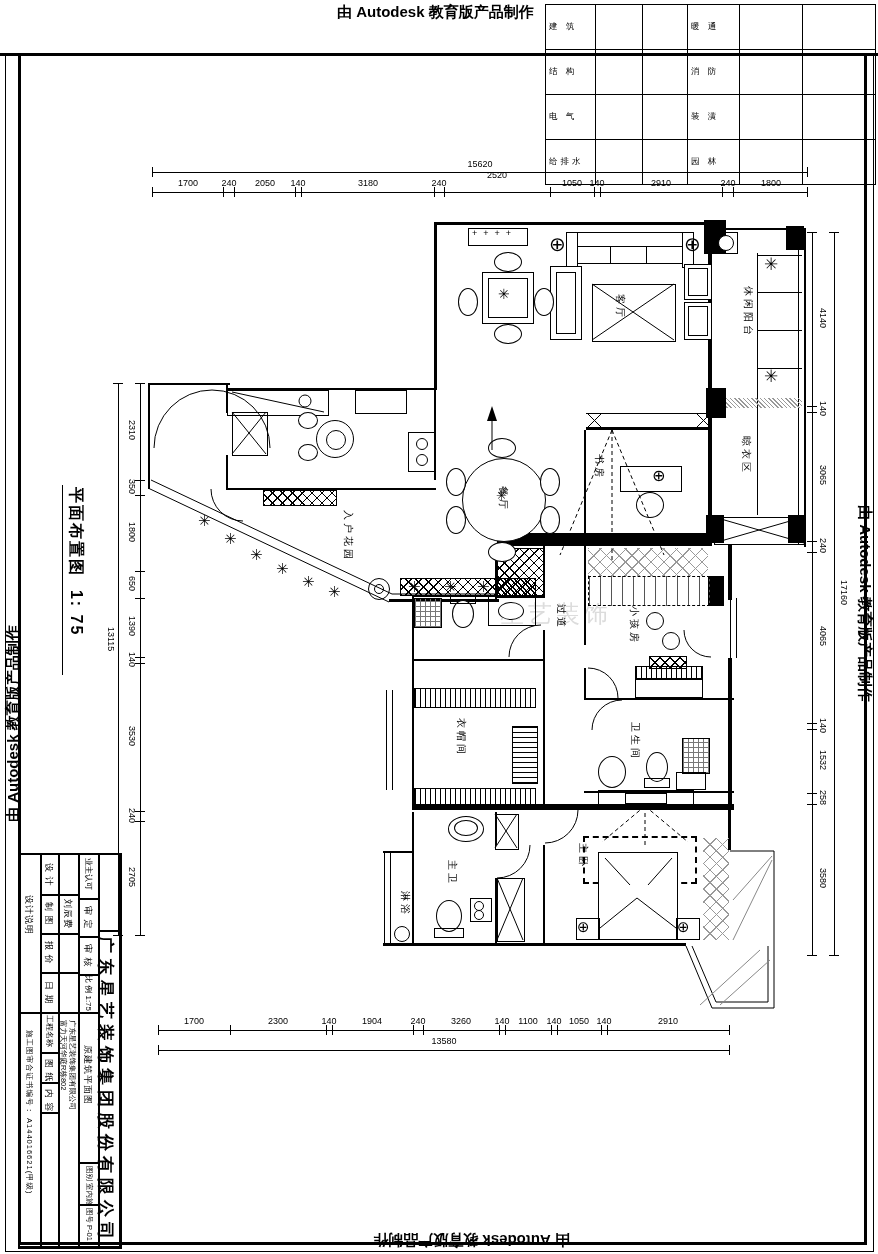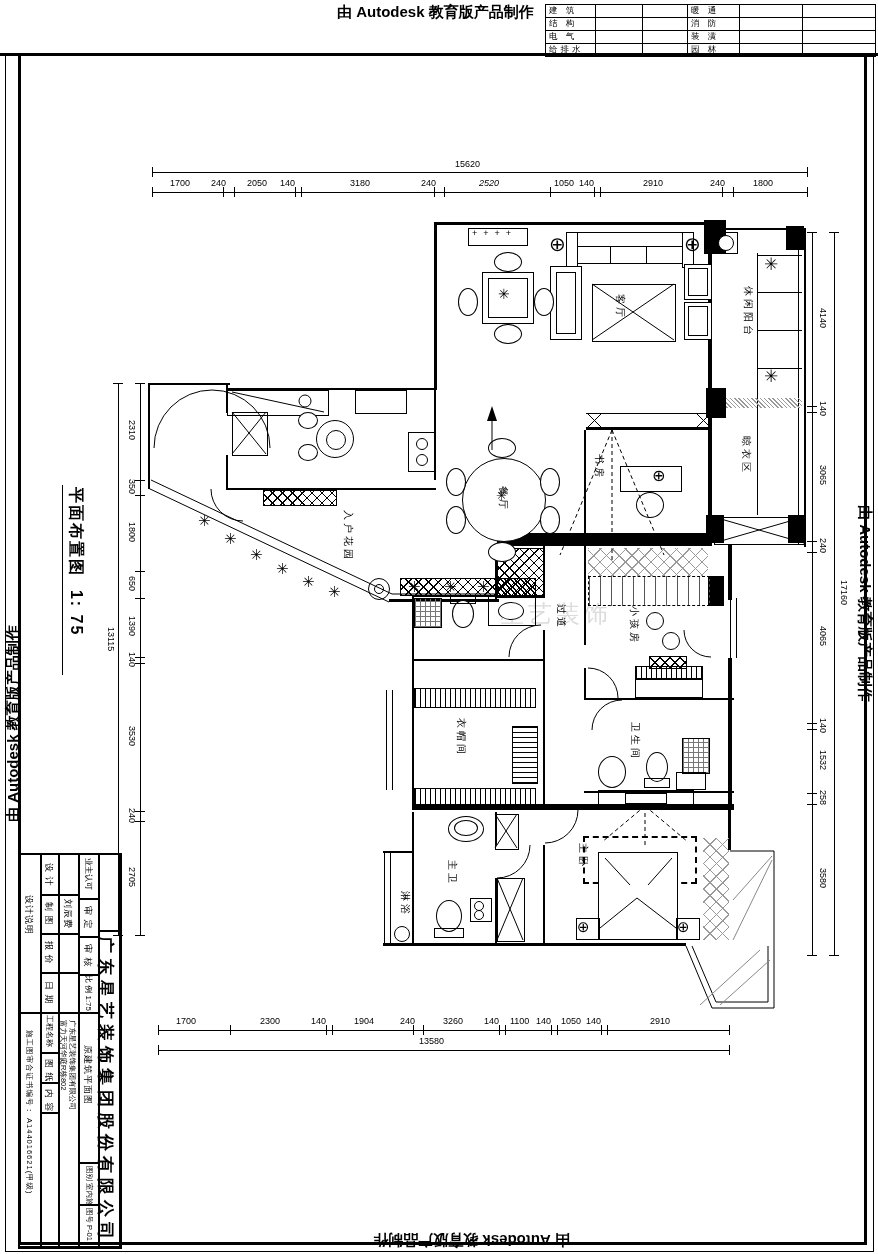--- a/index.html
+++ b/index.html
@@ -6,35 +6,35 @@
   #sheet{position:relative;width:878px;height:1254px;background:#fff;overflow:hidden;}
   .abs{position:absolute;}
   .ln{position:absolute;background:#000;}
   .tk{position:absolute;background:#000;}
   .bxn{position:absolute;border:1px solid #000;}
   .bxw{position:absolute;border:1px solid #000;background:#fff;}
   .ell{position:absolute;border:1px solid #000;border-radius:50%;background:#fff;}
   .vt{position:absolute;transform-origin:0 0;transform:rotate(90deg);white-space:nowrap;}
   .vtn{position:absolute;transform-origin:0 0;transform:rotate(-90deg);white-space:nowrap;}
   .dim{font-size:9px;}
-  .dimh{position:absolute;font-size:9px;text-align:left;}
+  .dimh{position:absolute;font-size:9px;text-align:center;}
   .rl{letter-spacing:3px;font-size:10px;}
   .tb{font-size:9px;letter-spacing:1px;}
   .hatchx{background:repeating-linear-gradient(45deg,#000 0 1px,transparent 1px 7px),repeating-linear-gradient(135deg,#000 0 1px,transparent 1px 7px);}
   .hatchg{background:repeating-linear-gradient(45deg,#999 0 1px,transparent 1px 9px),repeating-linear-gradient(135deg,#999 0 1px,transparent 1px 9px);}
   .stripev{background:repeating-linear-gradient(90deg,#000 0 1px,transparent 1px 5px);}
   .stripeh{background:repeating-linear-gradient(0deg,#000 0 1px,transparent 1px 5px);}
   .speck{background:repeating-linear-gradient(45deg,#999 0 1px,transparent 1px 3px);}
   .dots{background:repeating-linear-gradient(0deg,#777 0 1px,transparent 1px 5px),repeating-linear-gradient(90deg,#777 0 1px,transparent 1px 5px);}
   .fur{position:absolute;border:2px dashed #000;}
   .closet{background:repeating-linear-gradient(90deg,#555 0 1px,transparent 1px 11px);}
   svg{position:absolute;left:0;top:0;}
   .wm{font-weight:bold;font-size:15px;}
   table.stamp{position:absolute;border-collapse:collapse;table-layout:fixed;}
-  table.stamp td{border:1px solid #000;font-size:8.5px;padding:0 3px;height:11px;letter-spacing:3px;overflow:hidden;white-space:nowrap;}
+  table.stamp td{border:1px solid #000;font-size:8.5px;padding:16px 3px;height:11px;letter-spacing:3px;overflow:hidden;white-space:nowrap;}
 </style>
 </head>
 <body>
 
 <div id="sheet">
 
   <div class="abs wm" style="left:337px;top:3px;">由 Autodesk 教育版产品制作</div>
   <div class="vtn wm" style="left:4px;top:822px;">由 Autodesk 教育版产品制作</div>
   <div class="vt wm" style="left:874px;top:505px;">由 Autodesk 教育版产品制作</div>
   <div class="abs wm" style="left:330px;top:1230px;width:240px;transform:rotate(180deg);">由 Autodesk 教育版产品制作</div>
@@ -101,21 +101,21 @@
 
   <div class="ln" style="left:152px;top:172px;width:656px;height:1px;"></div>
   <div class="dimh" style="left:455px;top:159px;width:50px;">15620</div>
   <div class="ln" style="left:152px;top:192px;width:656px;height:1px;"></div>
   <div class="dimh" style="left:170px;top:178px;width:36px;">1700</div>
   <div class="dimh" style="left:211px;top:178px;width:36px;">240</div>
   <div class="dimh" style="left:247px;top:178px;width:36px;">2050</div>
   <div class="dimh" style="left:280px;top:178px;width:36px;">140</div>
   <div class="dimh" style="left:350px;top:178px;width:36px;">3180</div>
   <div class="dimh" style="left:421px;top:178px;width:36px;">240</div>
-  <div class="dimh" style="left:479px;top:178px;width:36px;font-style:italic;">2520</div>
+  <div class="dimh" style="left:479px;top:170px;width:36px;">2520</div>
   <div class="dimh" style="left:554px;top:178px;width:36px;">1050</div>
   <div class="dimh" style="left:579px;top:178px;width:36px;">140</div>
   <div class="dimh" style="left:643px;top:178px;width:36px;">2910</div>
   <div class="dimh" style="left:710px;top:178px;width:36px;">240</div>
   <div class="dimh" style="left:753px;top:178px;width:36px;">1800</div>
   <div class="tk" style="left:152px;top:187px;width:1px;height:10px;"></div>
     <div class="tk" style="left:223px;top:187px;width:1px;height:10px;"></div>
     <div class="tk" style="left:234px;top:187px;width:1px;height:10px;"></div>
     <div class="tk" style="left:295px;top:187px;width:1px;height:10px;"></div>
     <div class="tk" style="left:301px;top:187px;width:1px;height:10px;"></div>

